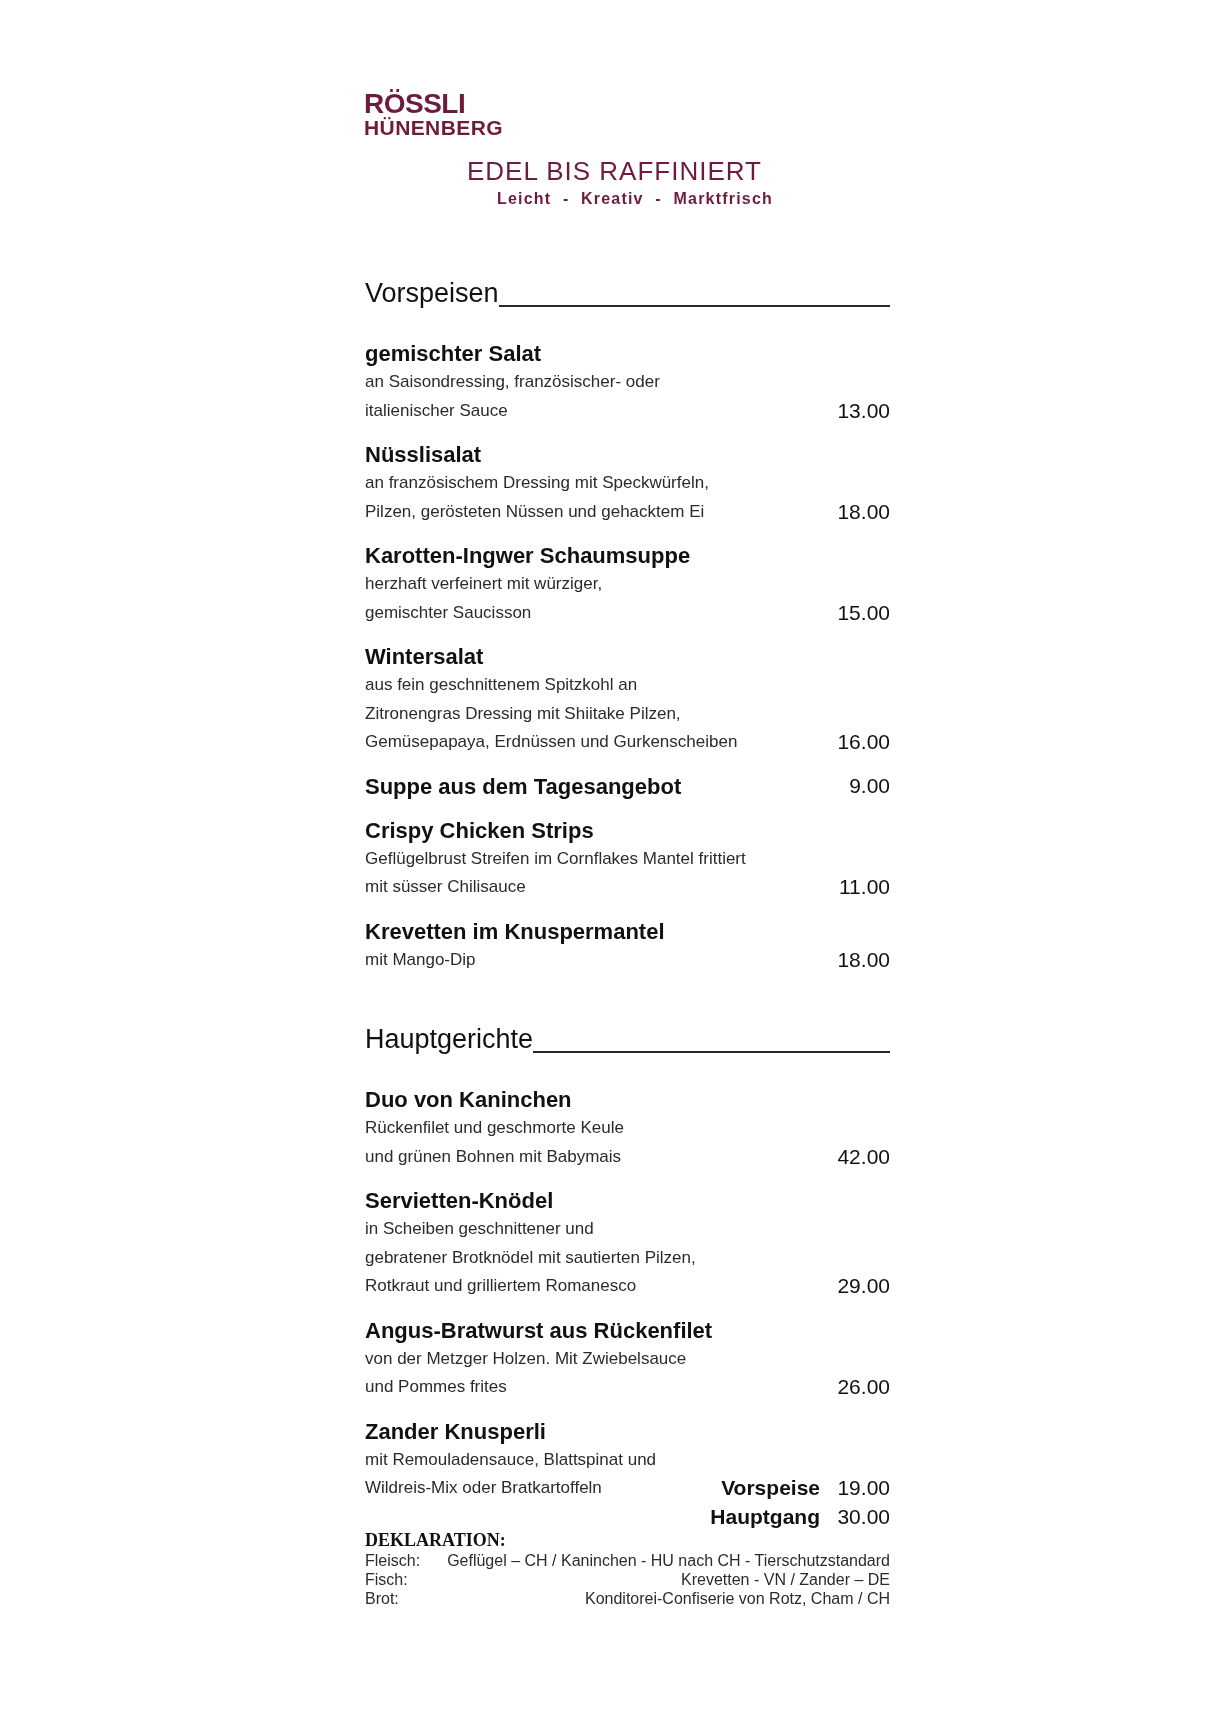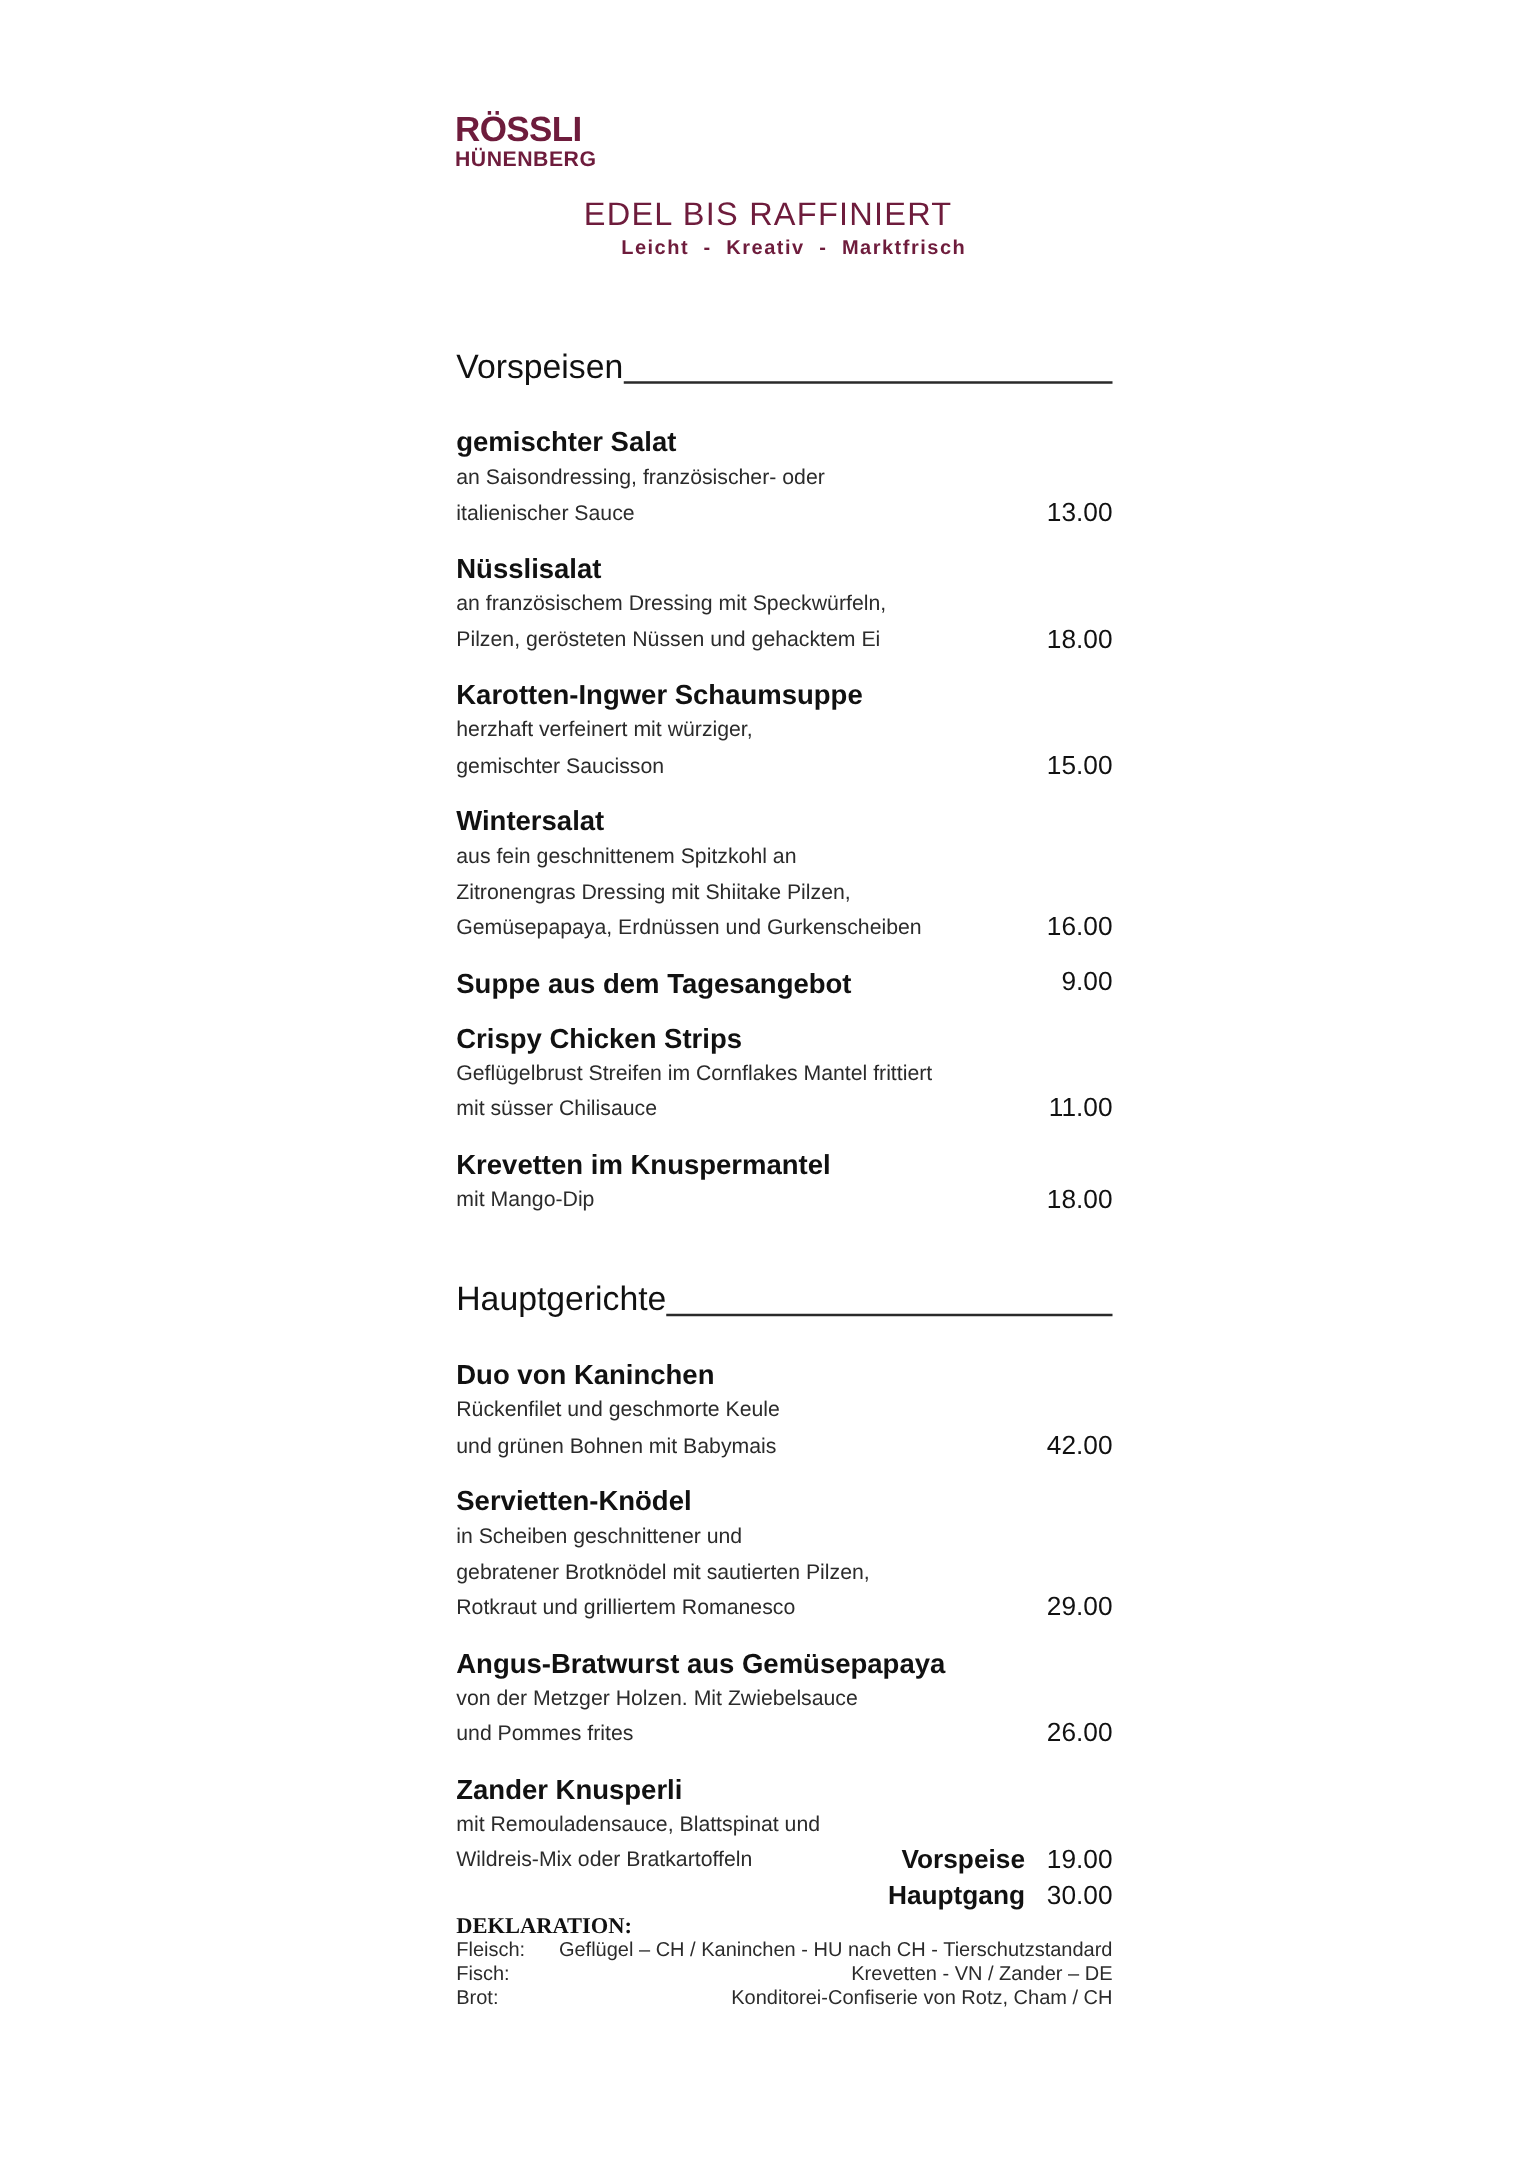--- a/index.html
+++ b/index.html
@@ -12,21 +12,21 @@
     width:1105px;
     height:1728px;
     background:#ffffff;
     font-family:"Liberation Sans", sans-serif;
     color:var(--ink);
     overflow:hidden;
   }
   
   .logo{position:absolute;left:364px;top:90px;color:var(--maroon);}
   .logo-name{font-size:28px;font-weight:bold;letter-spacing:-0.5px;line-height:27px;}
-  .logo-city{font-size:17px;font-weight:bold;letter-spacing:0.4px;line-height:17px;margin-top:2px;}
+  .logo-city{font-size:21px;font-weight:bold;letter-spacing:0.4px;line-height:17px;margin-top:2px;}
   .tagline{
     position:absolute;left:467px;top:158px;
     font-size:26px;letter-spacing:1px;line-height:27px;
     color:var(--maroon);
   }
   .subtagline{
     position:absolute;right:332px;top:190px;
     font-size:16px;font-weight:bold;letter-spacing:1.2px;word-spacing:6px;
     color:var(--maroon);
   }
@@ -140,21 +140,21 @@
           <div class="price">42.00</div>
         </div>
         <div class="item">
           <div class="item-name">Servietten-Knödel</div>
           <div class="item-desc">in Scheiben geschnittener und</div>
           <div class="item-desc">gebratener Brotknödel mit sautierten Pilzen,</div>
           <div class="item-desc">Rotkraut und grilliertem Romanesco</div>
           <div class="price">29.00</div>
         </div>
         <div class="item">
-          <div class="item-name">Angus-Bratwurst aus Gemüsepapaya</div>
+          <div class="item-name">Angus-Bratwurst aus Rückenfilet</div>
           <div class="item-desc">von der Metzger Holzen. Mit Zwiebelsauce</div>
           <div class="item-desc">und Pommes frites</div>
           <div class="price">26.00</div>
         </div>
         <div class="item">
           <div class="item-name">Zander Knusperli</div>
           <div class="item-desc">mit Remouladensauce, Blattspinat und</div>
           <div class="item-desc">Wildreis-Mix oder Bratkartoffeln</div>
           <div class="price-options">
             <div class="price-option"><span class="opt-label">Vorspeise</span><span class="opt-price">19.00</span></div>

